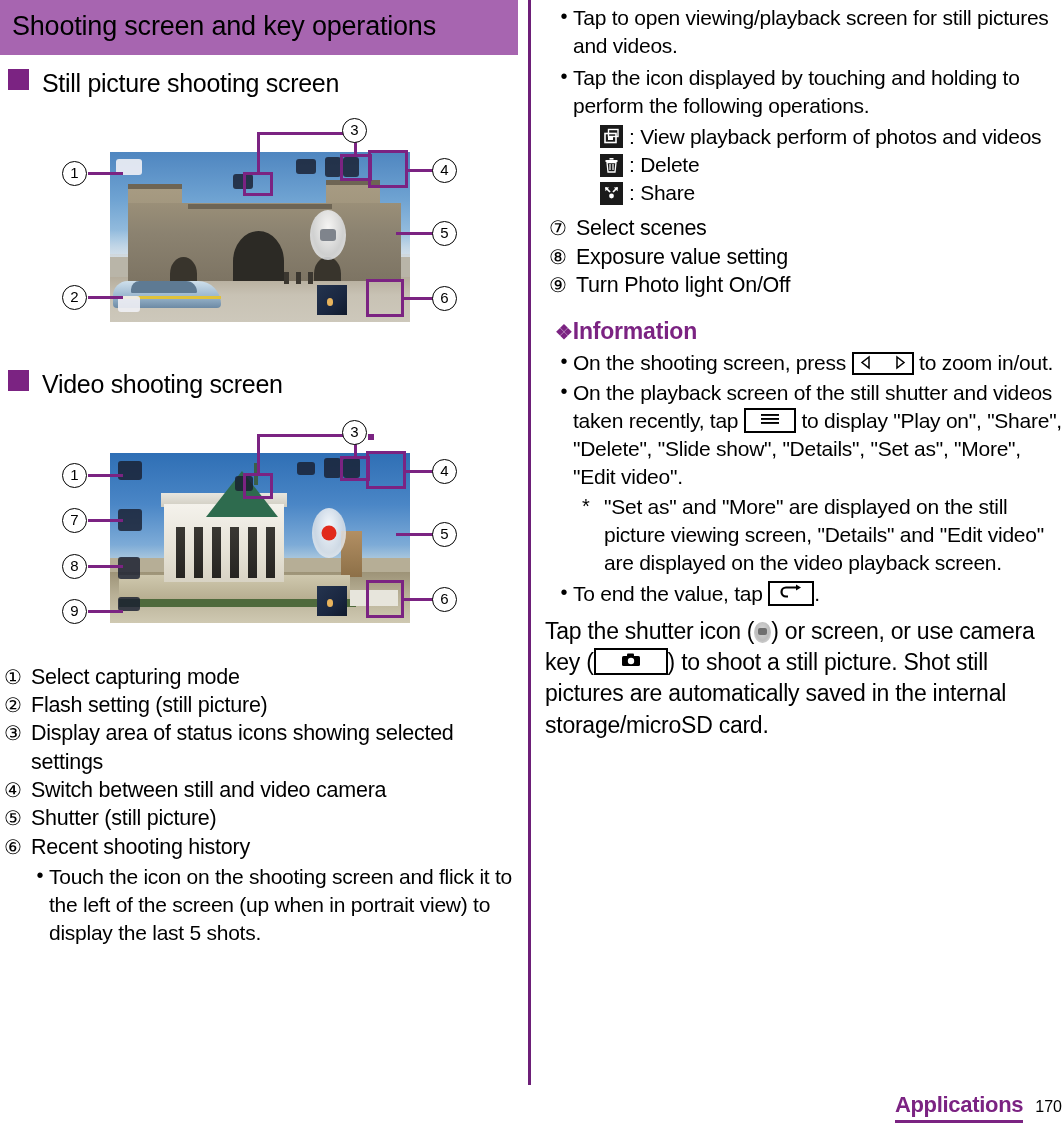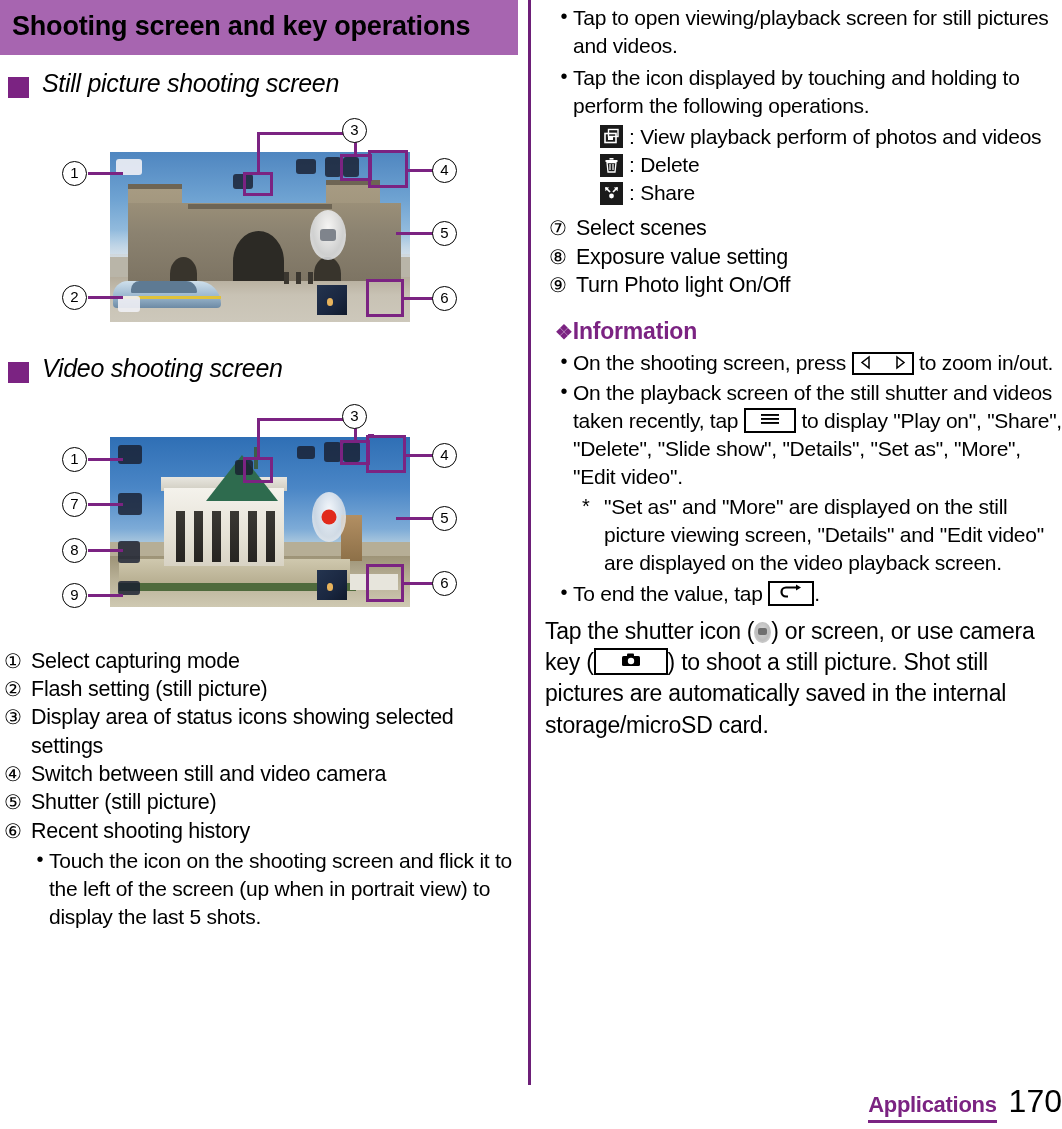--- a/index.html
+++ b/index.html
@@ -38,34 +38,33 @@
     left: 528px; top: 0;
     width: 3px;
     height: 1085px;
     background: #6d1f78;
   }
 
   
   .chapter-bar {
     background: #a765b0;
     color: #000;
-    font-weight: bold;
+    font-weight: normal;
     font-size: 27px;
     line-height: 1.28;
     padding: 9px 12px 11px 12px;
     letter-spacing: -0.2px;
   }
   .sub-head {
     display: flex;
-    align-items: flex-end;
+    align-items: flex-start;
     gap: 13px;
     margin: 14px 0 0 8px;
     font-size: 25px;
     letter-spacing: -0.3px;
-    font-style: italic;
   }
   .sub-head-marker {
     width: 21px;
     height: 21px;
     background: #7b2382;
     flex: 0 0 auto;
   }
   .section-bar {
     background: #a765b0;
     color: #000;
@@ -384,21 +383,21 @@
   }
   .footer-label {
     color: #7b2382;
     font-weight: bold;
     font-size: 22px;
     border-bottom: 3px solid #7b2382;
     padding-bottom: 2px;
     letter-spacing: -0.3px;
   }
   .footer-page {
-    font-size: 32px;
+    font-size: 16px;
     color: #000;
   }
 </style>
 </head>
 <body>
 
 <div class="page">
 
   <div class="col-left">
 
@@ -464,21 +463,21 @@
       <div class="leader leader-h" style="left:406px; top:65px; width:28px;"></div>
       <div class="callout-num" style="left:432px; top:54px;">4</div>
 
       <div class="leader leader-h" style="left:396px; top:128px; width:38px;"></div>
       <div class="callout-num" style="left:432px; top:117px;">5</div>
 
       <div class="leader leader-h" style="left:404px; top:193px; width:30px;"></div>
       <div class="callout-num" style="left:432px; top:182px;">6</div>
     </div>
 
-    <div class="sub-head" style="margin-top:10px;">
+    <div class="sub-head" style="margin-top:26px;">
       <span class="sub-head-marker"></span>
       <span>Video shooting screen</span>
     </div>
 
     <div class="diagram" style="height:240px; margin-top:6px;">
 
       <div class="screen" style="left:110px; top:48px; width:300px; height:170px;">
         <div class="photo-video">
           <div class="m-ground"></div>
           <div class="m-tower"></div>

